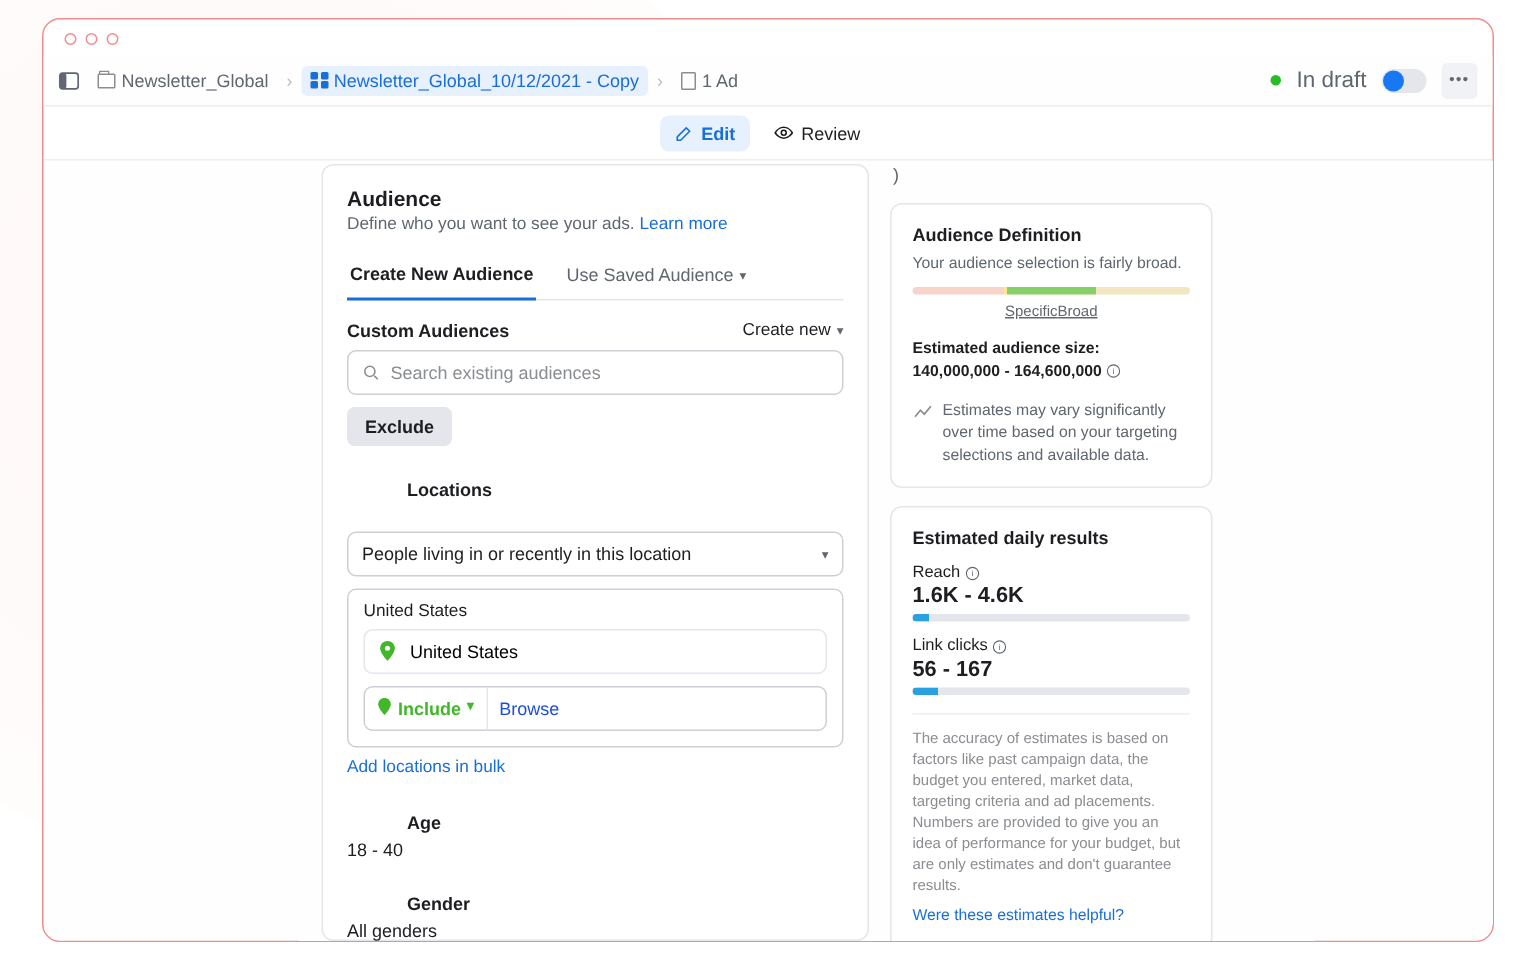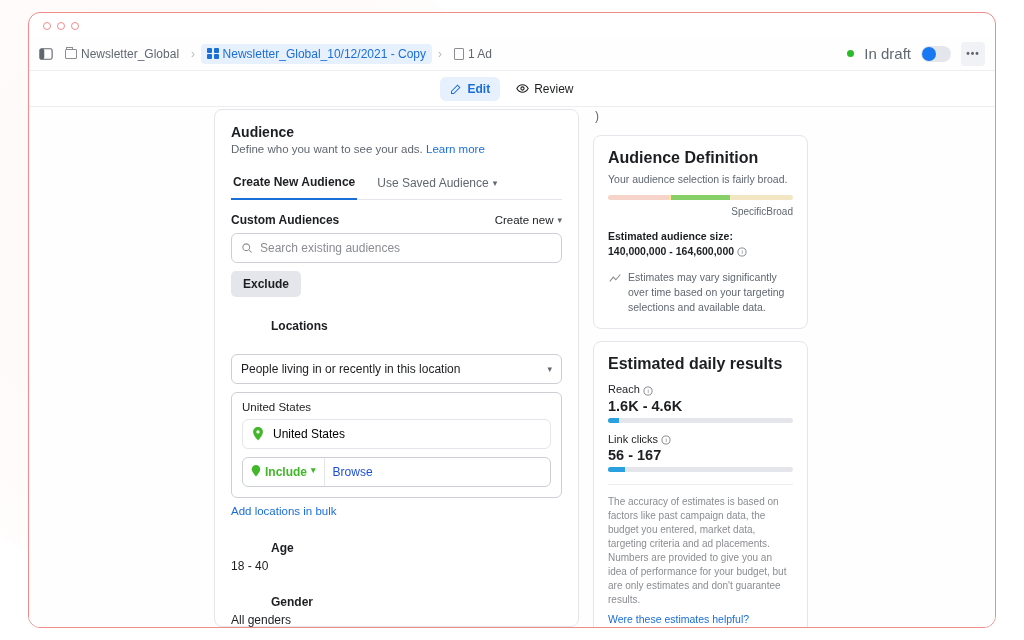--- a/index.html
+++ b/index.html
@@ -45,24 +45,24 @@
   .loc-chip { display:flex; align-items:center; gap:8px; border:1px solid #e4e6eb; border-radius:6px; padding:7px 8px; font-size:12px;}
   .pin-ic { width:14px; height:14px; }
   .loc-search { display:flex; align-items:center; gap:8px; border:1px solid #ccd0d5; border-top:1px solid #ccd0d5; border-radius:6px; margin-top:8px; padding:0 8px 0 0;}
   .include-btn { display:flex; align-items:flex-start; gap:4px; font-size:12px; color:#42b72a; font-weight:600; border-right:1px solid #e4e6eb; padding:7px 8px;}
   .loc-search-input { flex:1; display:flex; align-items:center; gap:6px; font-size:12px; color:#8a8d91; padding:7px 4px;}
   .browse { font-size:12px; color:#1d4ed8;text-align:center;}
   .small-link { font-size:11.5px; color:#1a6ed8; margin-top:7px; display:inline-block;}
   .right-col { width:215px; margin-left:14px; margin-top:2px; display:flex; flex-direction:column; gap:12px;}
   .stray { color:#606770; font-size:12px; height:14px; padding-left:2px;}
   .side-card { padding:13px 14px 14px 14px;}
-  .side-title { font-size:16px; font-weight:700; color:#1c1e21;}
+  .side-title { font-size:12px; font-weight:700; color:#1c1e21;}
   .side-sub { font-size:10.5px; color:#606770; margin-top:6px;}
   .meter { position:relative; height:5px; border-radius:3px; background:linear-gradient(90deg,#f7d4ca 0 33%, #ffe58f 33% 34%, #87d068 34% 66%, #f3e7c3 66% 100%); margin-top:10px;}
-  .meter-scale { display:flex; justify-content:flex-end; font-size:10px; color:#606770; margin-top:6px;}
+  .meter-scale { display:flex; justify-content:center; font-size:10px; color:#606770; margin-top:6px;text-decoration:underline;}
   .side-small { font-size:10.5px; color:#606770; margin-top:12px; line-height:1.4;}
   .side-small strong { color:#1c1e21; font-weight:600;}
   .info-ic { width:10px; height:10px; display:inline-block; vertical-align:middle;}
   .est-row { margin-top:10px;}
   .est-label { font-size:11px; color:#1c1e21;}
   .est-val { font-size:14.5px; font-weight:700; color:#1c1e21; margin-top:2px;}
   .bar { height:5px; border-radius:3px; background:#e4e6eb; margin-top:4px; overflow:hidden;}
   .bar-fill { height:100%; background:#29a0e0;}
   .disclaimer { font-size:10px; color:#8a8d91; line-height:1.4; border-top:1px solid #eee; margin-top:12px; padding-top:10px;}
   .side-link { font-size:10.5px; color:#1a6ed8; margin-top:6px; display:inline-block;}

